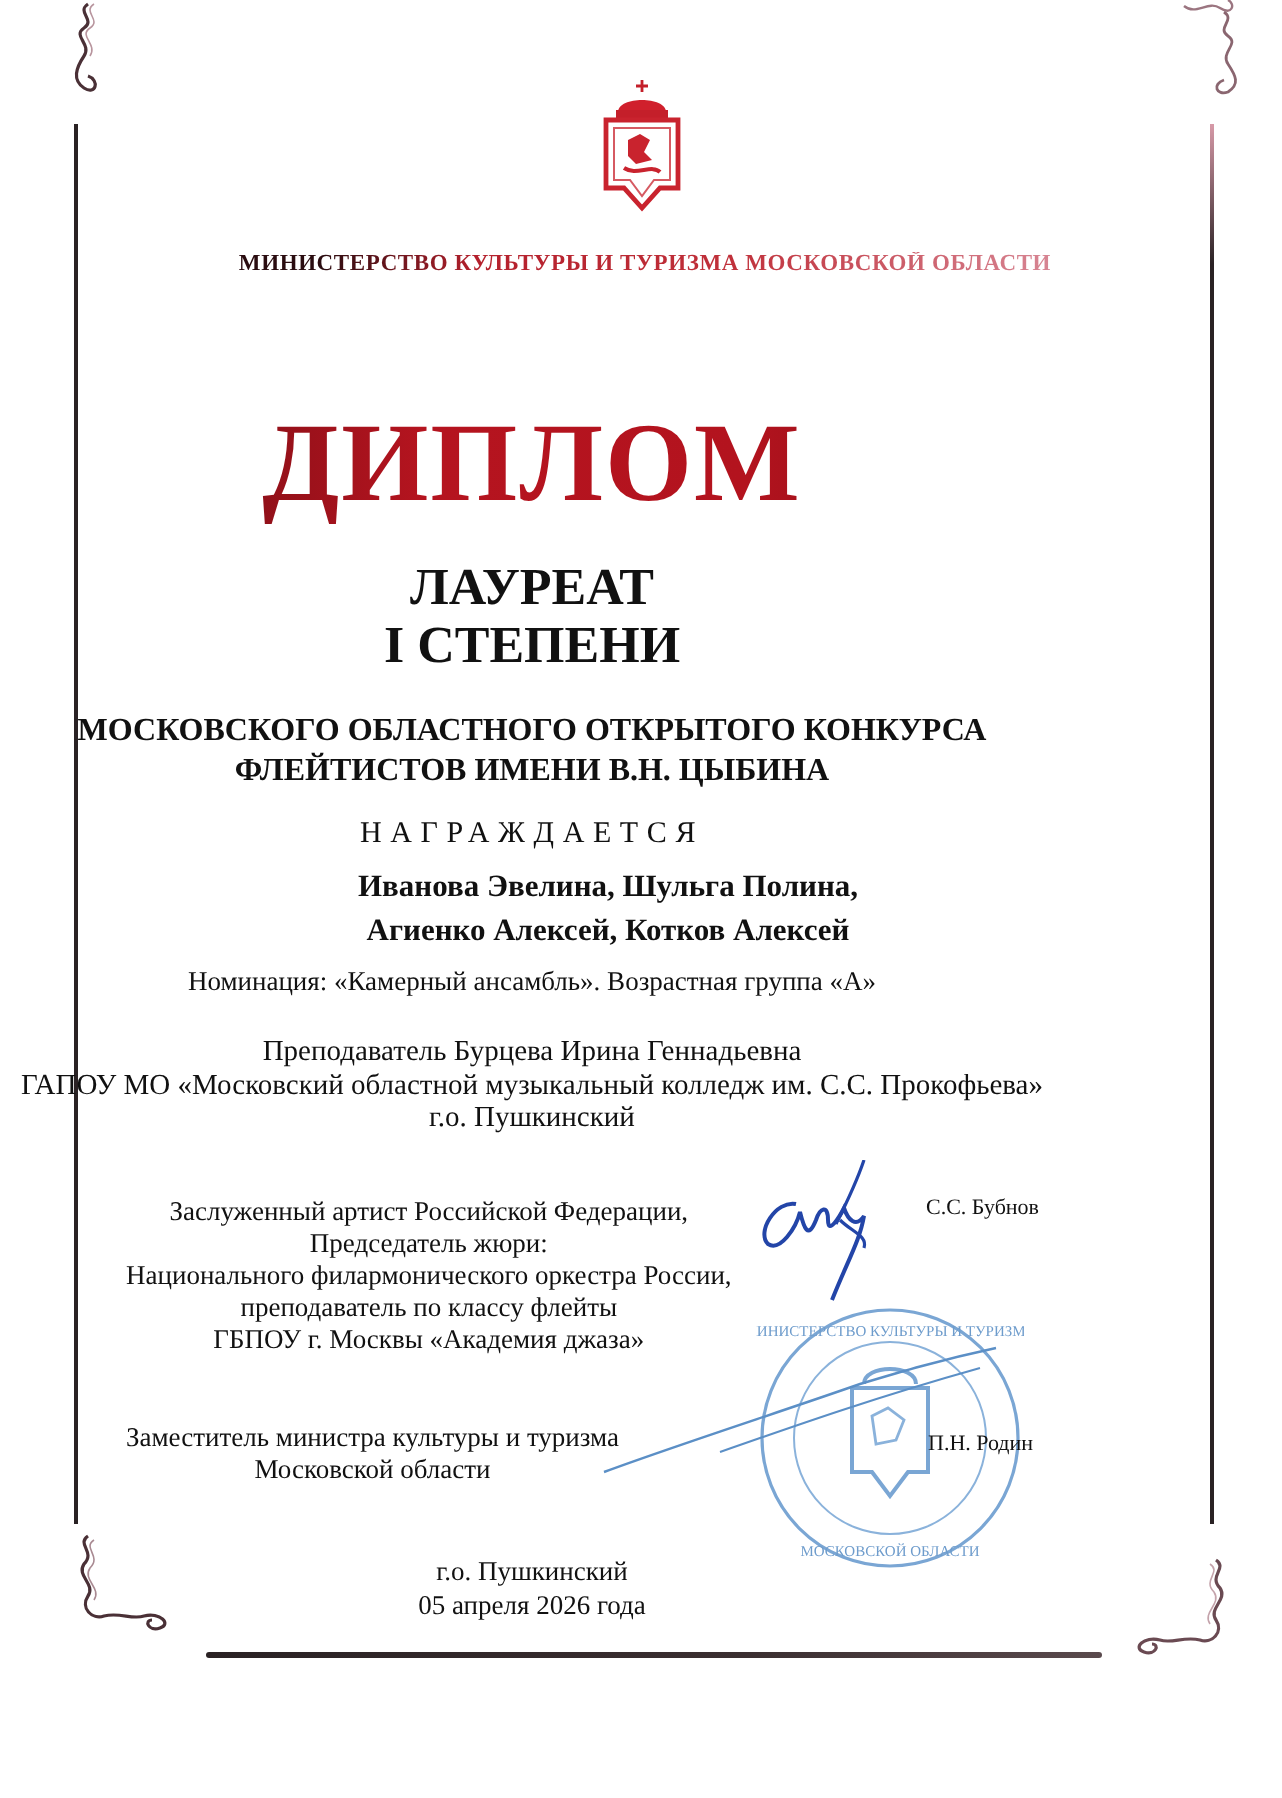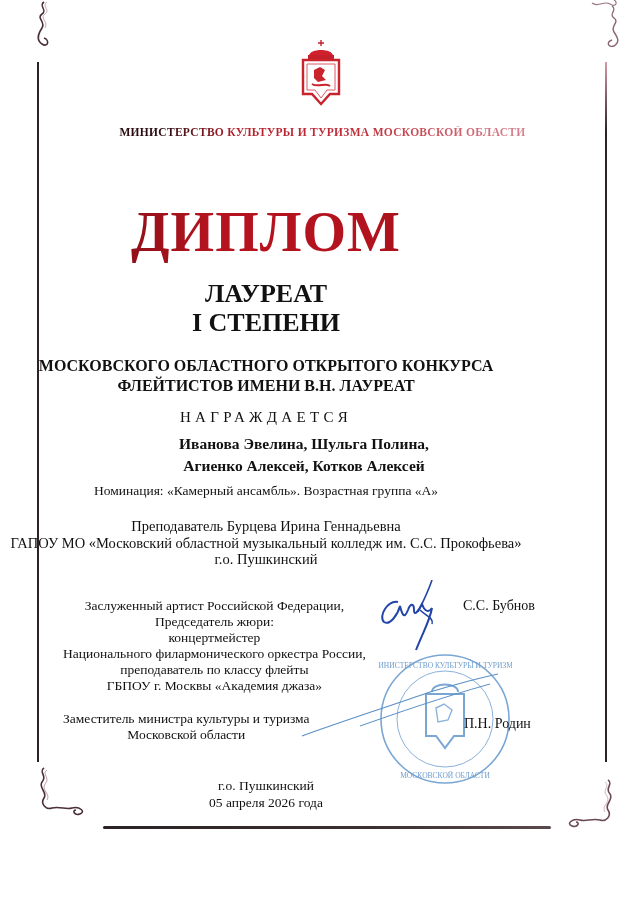--- a/index.html
+++ b/index.html
@@ -22,21 +22,21 @@
   .title { top: 200px; font-size: 56px; font-weight: bold; color: #a3141d; letter-spacing: 1px;
     background: linear-gradient(90deg, #5a0a10, #b5141f 40%, #b3131e 70%, #7a0c14);
     -webkit-background-clip: text; background-clip: text; color: transparent; }
   .laureate { top: 279px; font-size: 26px; font-weight: bold; line-height: 29px; }
   .contest { top: 356px; font-size: 16px; font-weight: bold; line-height: 20px; }
   .awarded { top: 409px; font-size: 15px; letter-spacing: 4.3px; }
   .names { top: 433px; font-size: 15.5px; font-weight: bold; line-height: 22px; padding-left: 38px; }
   .nomination { top: 483px; font-size: 13.5px; }
   .teacher { top: 518px; font-size: 14.5px; line-height: 16.5px; }
   .jury { left: 63px; top: 598px; font-size: 13.5px; line-height: 16px; }
-  .sig-name { font-size: 14px; }
+  .sig-name { font-size: 11px; }
   .deputy { left: 63px; top: 711px; font-size: 13.5px; line-height: 16px; }
   .footer { top: 777px; font-size: 13.5px; line-height: 17px; }
   .line { display: block; text-align: center; }
 </style>
 </head>
 <body>
 
 <div class="vline left"></div>
 <div class="vline right"></div>
 <div class="hline"></div>
@@ -72,42 +72,41 @@
 
 <div class="abs center title">ДИПЛОМ</div>
 
 <div class="abs center laureate">
   <span class="line">ЛАУРЕАТ</span>
   <span class="line">I СТЕПЕНИ</span>
 </div>
 
 <div class="abs center contest">
   <span class="line">МОСКОВСКОГО ОБЛАСТНОГО ОТКРЫТОГО КОНКУРСА</span>
-  <span class="line">ФЛЕЙТИСТОВ ИМЕНИ В.Н. ЛАУРЕАТ</span>
+  <span class="line">ФЛЕЙТИСТОВ ИМЕНИ В.Н. ЦЫБИНА</span>
 </div>
 
 <div class="abs center awarded">НАГРАЖДАЕТСЯ</div>
 
 <div class="abs center names">
   <span class="line">Иванова Эвелина, Шульга Полина,</span>
   <span class="line">Агиенко Алексей, Котков Алексей</span>
 </div>
 
 <div class="abs center nomination">Номинация: «Камерный ансамбль». Возрастная группа «А»</div>
 
 <div class="abs center teacher">
   <span class="line">Преподаватель Бурцева Ирина Геннадьевна</span>
   <span class="line">ГАПОУ МО «Московский областной музыкальный колледж им. С.С. Прокофьева»</span>
   <span class="line">г.о. Пушкинский</span>
 </div>
 
 <div class="abs jury">
   <span class="line">Заслуженный артист Российской Федерации,</span>
   <span class="line">Председатель жюри:</span>
-  <span class="line">концертмейстер</span>
   <span class="line">Национального филармонического оркестра России,</span>
   <span class="line">преподаватель по классу флейты</span>
   <span class="line">ГБПОУ г. Москвы «Академия джаза»</span>
 </div>
 <div class="abs sig-name" style="left:463px;top:598px;">С.С. Бубнов</div>
 
 <svg class="abs" style="left:370px;top:580px;" width="80" height="72" viewBox="0 0 80 72">
   <path d="M28 22 C18 20,8 36,14 42 C20 46,28 34,30 26 C32 34,34 40,38 30 C40 24,44 22,44 30 C44 38,50 28,52 24 C54 30,58 34,62 28 C60 40,54 50,46 70" fill="none" stroke="#2345a8" stroke-width="2"></path>
   <path d="M62 0 C58 12,52 24,48 32" fill="none" stroke="#2345a8" stroke-width="1.6"></path>
   <path d="M50 30 C56 36,64 38,62 44" fill="none" stroke="#2345a8" stroke-width="1.6"></path>

